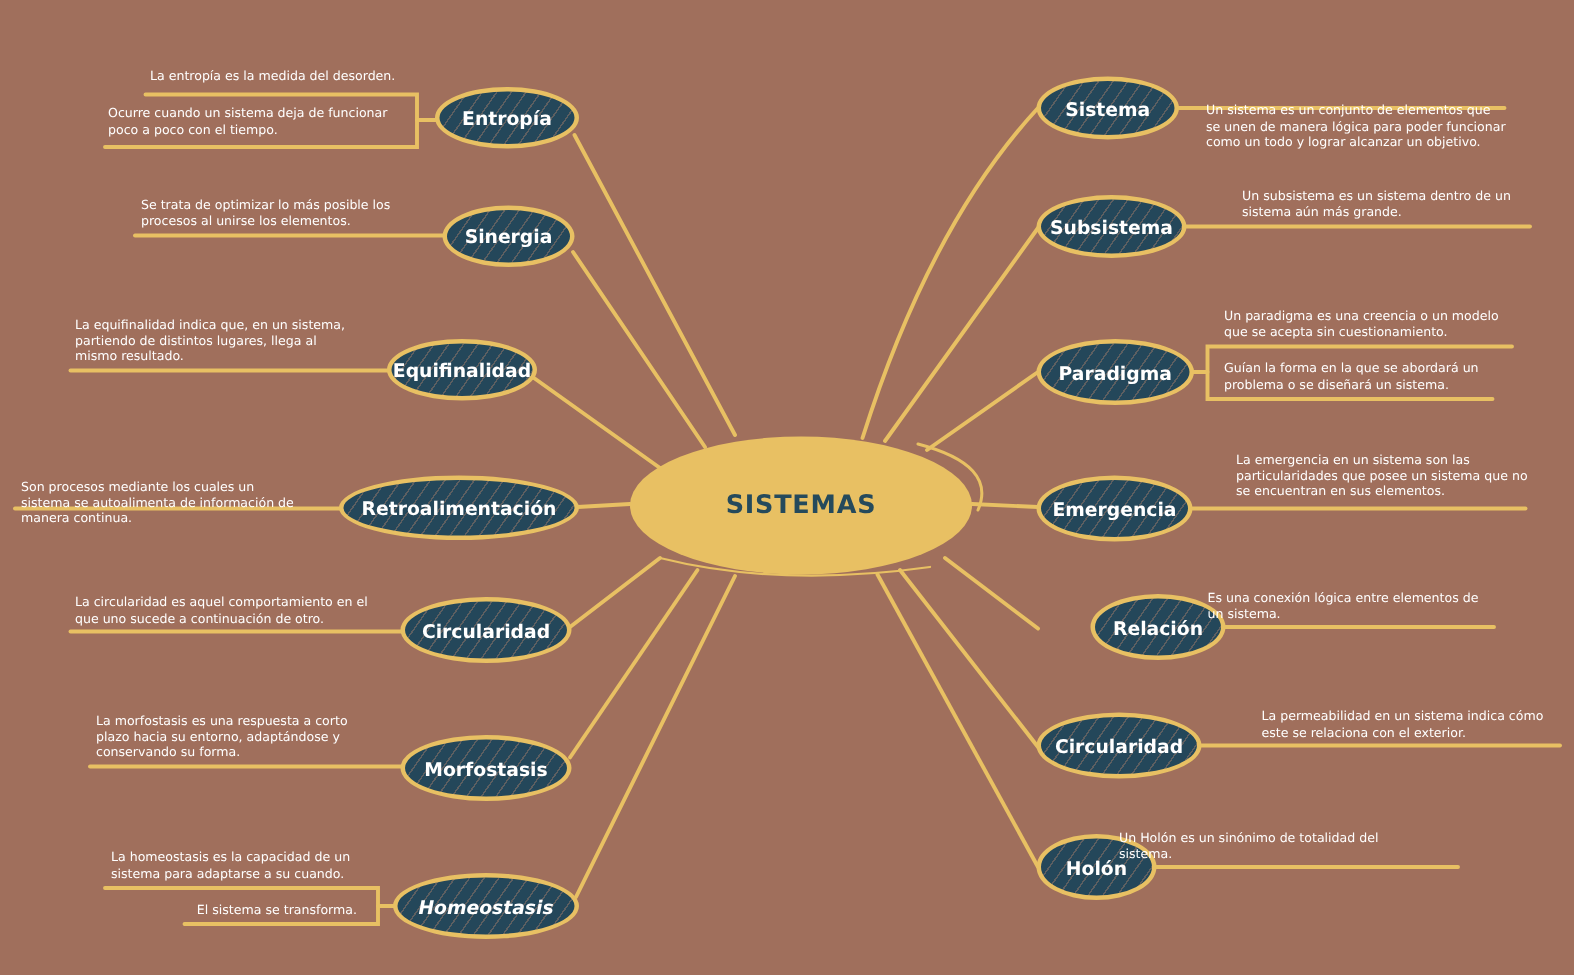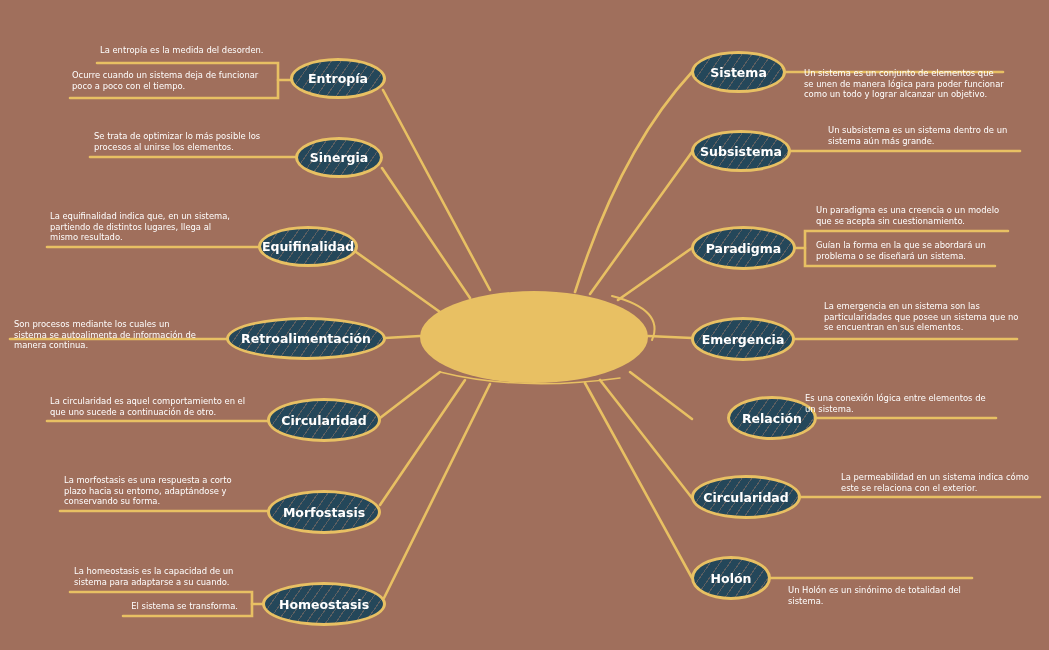--- a/index.html
+++ b/index.html
@@ -61,20 +61,21 @@
     <line x1="795" y1="248" x2="805" y2="248"></line>
     <line x1="794" y1="339" x2="1017" y2="339"></line>
     <line x1="780" y1="418" x2="996" y2="418"></line>
     <line x1="800" y1="497" x2="1040" y2="497"></line>
     <line x1="770" y1="578" x2="972" y2="578"></line>
   </g>
 </svg>
 
 <div class="center-node" style="left:420px;top:291px;width:228px;height:92px;">
   <div>
+    <div>SISTEMAS</div>
   </div>
 </div>
 
 <div class="node" style="left:290px;top:58px;width:96px;height:41px;">
     <span>Entropía</span>
   </div>
 <div class="node" style="left:295px;top:137px;width:88px;height:41px;">
     <span>Sinergia</span>
   </div>
 <div class="node" style="left:258px;top:226px;width:100px;height:41px;">
@@ -82,21 +83,21 @@
   </div>
 <div class="node" style="left:226px;top:317px;width:160px;height:43px;">
     <span>Retroalimentación</span>
   </div>
 <div class="node" style="left:267px;top:398px;width:114px;height:44px;">
     <span>Circularidad</span>
   </div>
 <div class="node" style="left:267px;top:490px;width:114px;height:44px;">
     <span>Morfostasis</span>
   </div>
-<div class="node" style="left:262px;top:582px;width:124px;height:44px;">
+<div class="node" style="left:262px;top:582px;width:124px;height:44px;font-style:italic;">
     <span>Homeostasis</span>
   </div>
 
 <div class="node" style="left:691px;top:51px;width:95px;height:42px;">
     <span>Sistema</span>
   </div>
 <div class="node" style="left:691px;top:130px;width:100px;height:42px;">
     <span>Subsistema</span>
   </div>
 <div class="node" style="left:691px;top:226px;width:105px;height:44px;">
@@ -125,13 +126,13 @@
 <div class="desc" style="left:74px;top:566px;width:175px;">La homeostasis es la capacidad de un sistema para adaptarse a su cuando.</div>
 <div class="desc right-align" style="left:120px;top:601px;width:118px;">El sistema se transforma.</div>
 
 <div class="desc" style="left:804px;top:24px;width:200px;margin-top:44px;">Un sistema es un conjunto de elementos que se unen de manera lógica para poder funcionar como un todo y lograr alcanzar un objetivo.</div>
 <div class="desc" style="left:828px;top:125px;width:195px;">Un subsistema es un sistema dentro de un sistema aún más grande.</div>
 <div class="desc" style="left:816px;top:205px;width:195px;">Un paradigma es una creencia o un modelo que se acepta sin cuestionamiento.</div>
 <div class="desc" style="left:816px;top:240px;width:185px;">Guían la forma en la que se abordará un problema o se diseñará un sistema.</div>
 <div class="desc" style="left:824px;top:301px;width:200px;">La emergencia en un sistema son las particularidades que posee un sistema que no se encuentran en sus elementos.</div>
 <div class="desc" style="left:805px;top:393px;width:190px;">Es una conexión lógica entre elementos de un sistema.</div>
 <div class="desc" style="left:841px;top:472px;width:200px;">La permeabilidad en un sistema indica cómo este se relaciona con el exterior.</div>
-<div class="desc" style="left:788px;top:553px;width:185px;margin-top:32px;">Un Holón es un sinónimo de totalidad del sistema.</div>
+<div class="desc" style="left:746px;top:553px;width:185px;">Un Holón es un sinónimo de totalidad del sistema.</div>
 
 </body></html>

